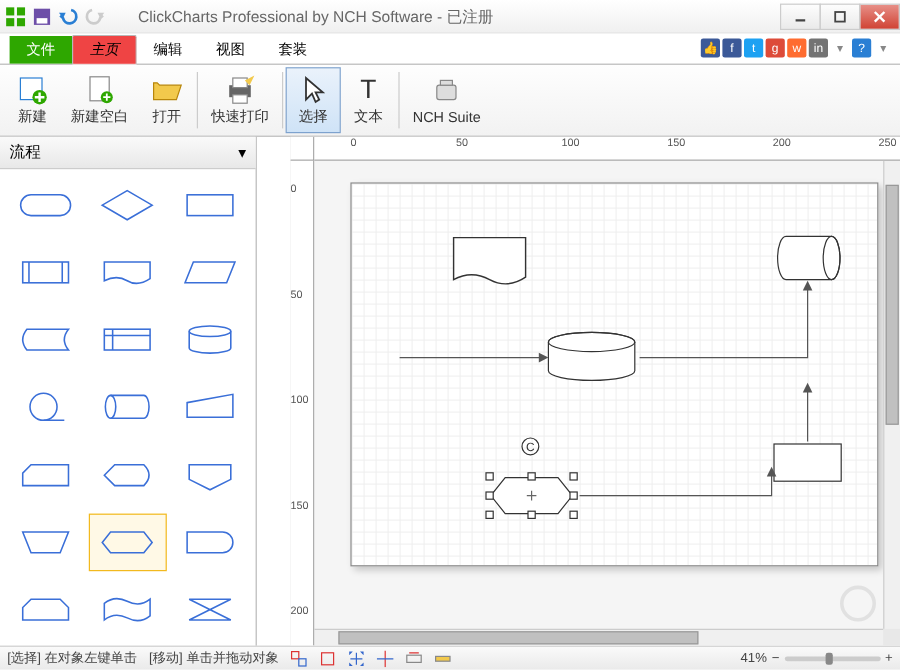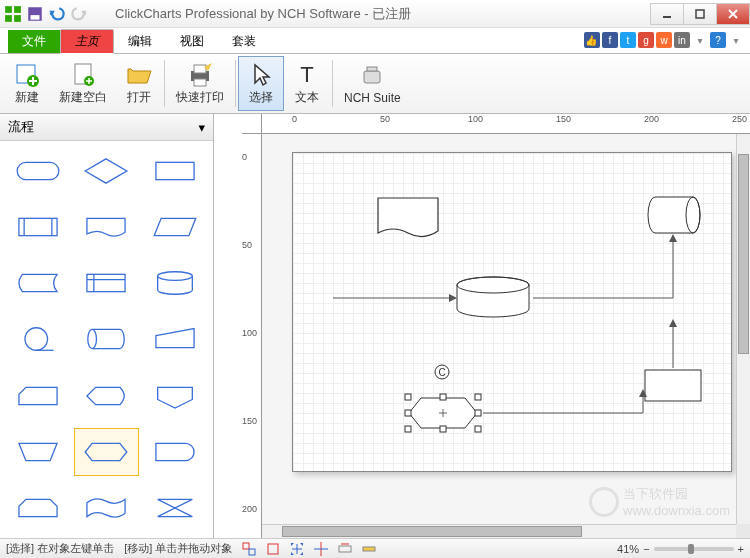--- a/index.html
+++ b/index.html
@@ -457,17 +457,13 @@
   <div class="zoom">
     <span>41%</span>
     <span>−</span>
     <div class="slider"></div>
     <span>+</span>
   </div>
 </div>
 
 <div class="watermark">
   <div class="wicon"></div>
-  <div>
-    <div>当下软件园</div>
-    <div>www.downxia.com</div>
-  </div>
 </div>
 
 </body></html>

